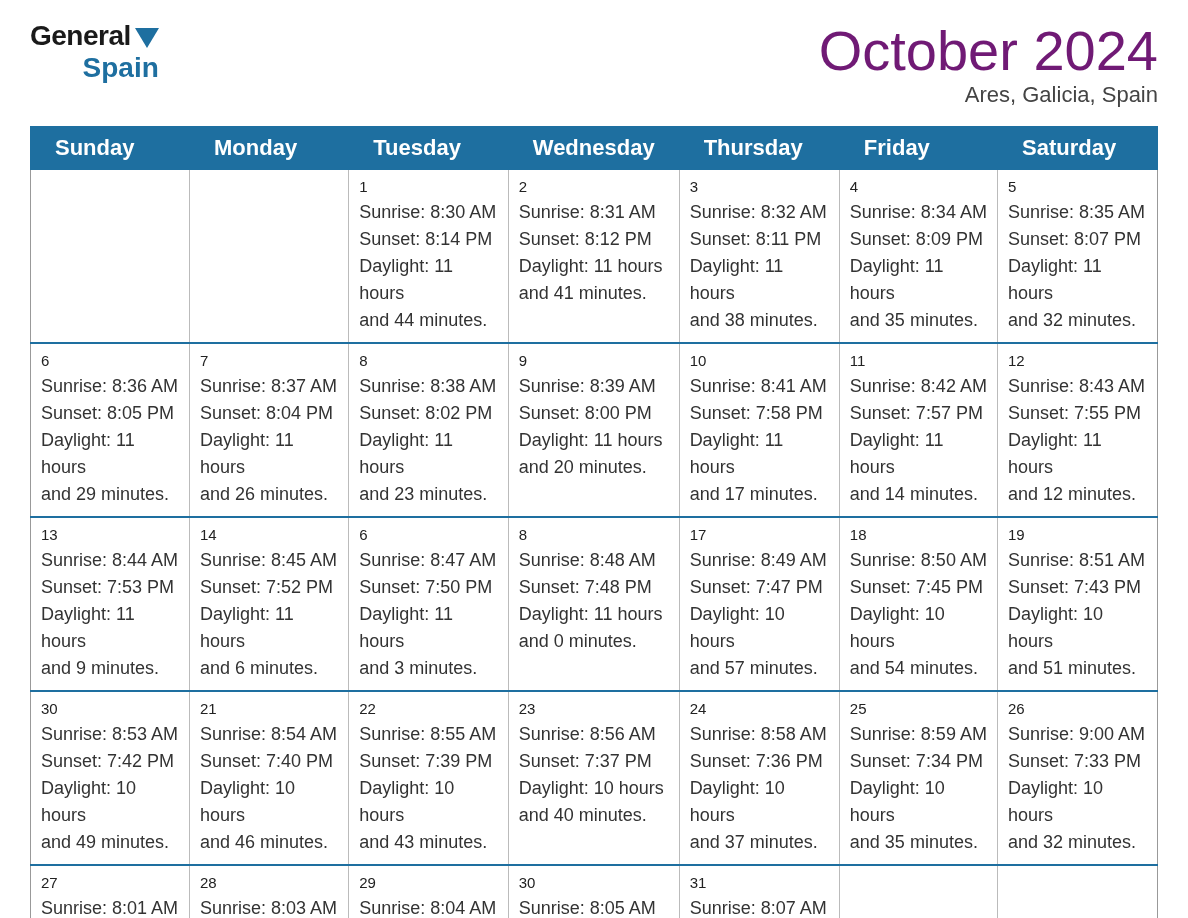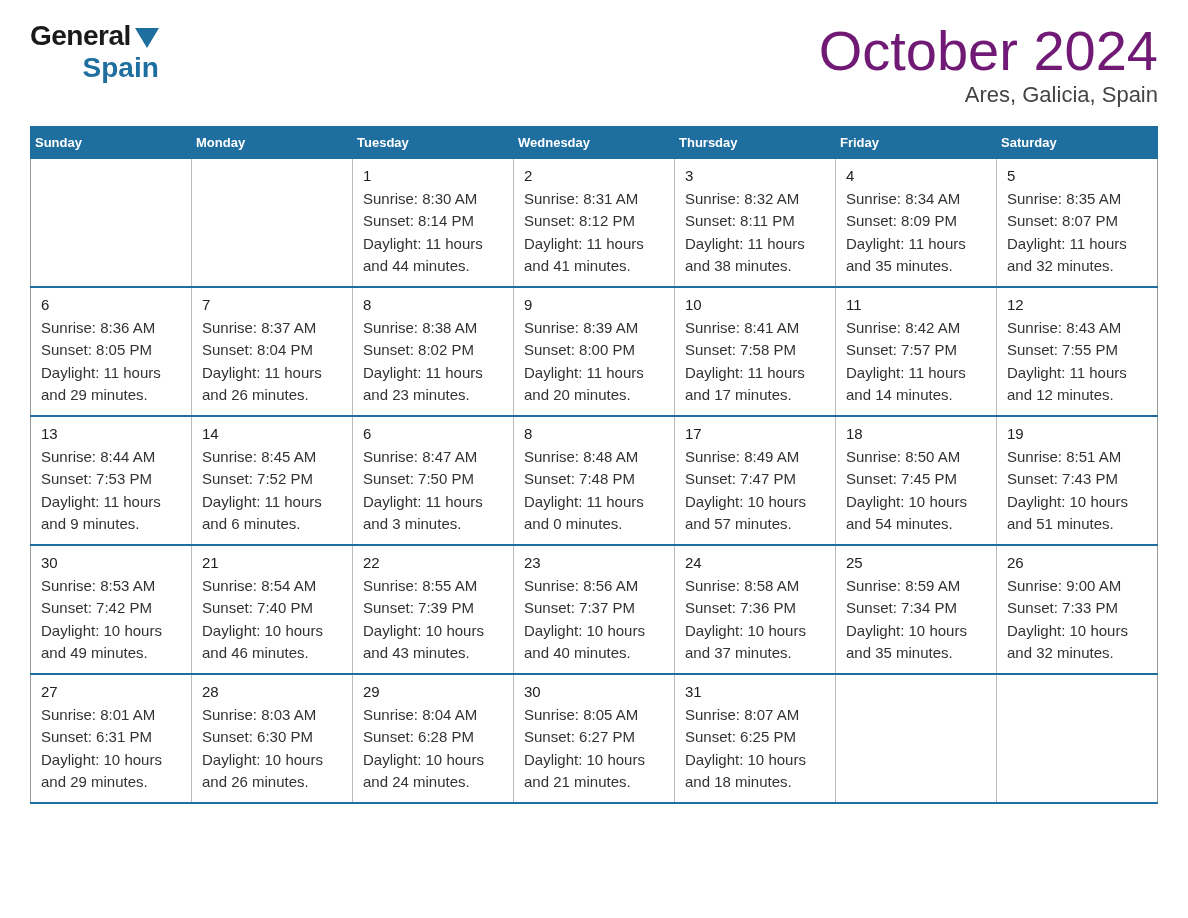--- a/index.html
+++ b/index.html
@@ -71,23 +71,23 @@
 
     .calendar-table {
       width: 100%;
       border-collapse: collapse;
       border: 1px solid #999;
     }
 
     .calendar-table thead tr th {
       background-color: #1e6fa0;
       color: #fff;
-      font-size: 13px;
+      font-size: 22px;
       font-weight: bold;
-      padding: 8px 4px;
+      padding: 8px 24px;
       text-align: left;
       border: 1px solid #1e6fa0;
     }
 
     .calendar-table tbody tr td {
       vertical-align: top;
       padding: 8px 10px;
       border-right: 1px solid #bbb;
       border-bottom: 2px solid #1e6fa0;
       width: calc(100% / 7);
@@ -102,21 +102,21 @@
 
     .day-number {
       font-size: 15px;
       font-weight: normal;
       color: #222;
       display: block;
       margin-bottom: 4px;
     }
 
     .day-info {
-      font-size: 15px;
+      font-size: 18px;
       color: #333;
       line-height: 1.5;
     }
 
     .empty-cell {
       background: #fff;
     }
 
     .logo-line2 {
       display: flex;

